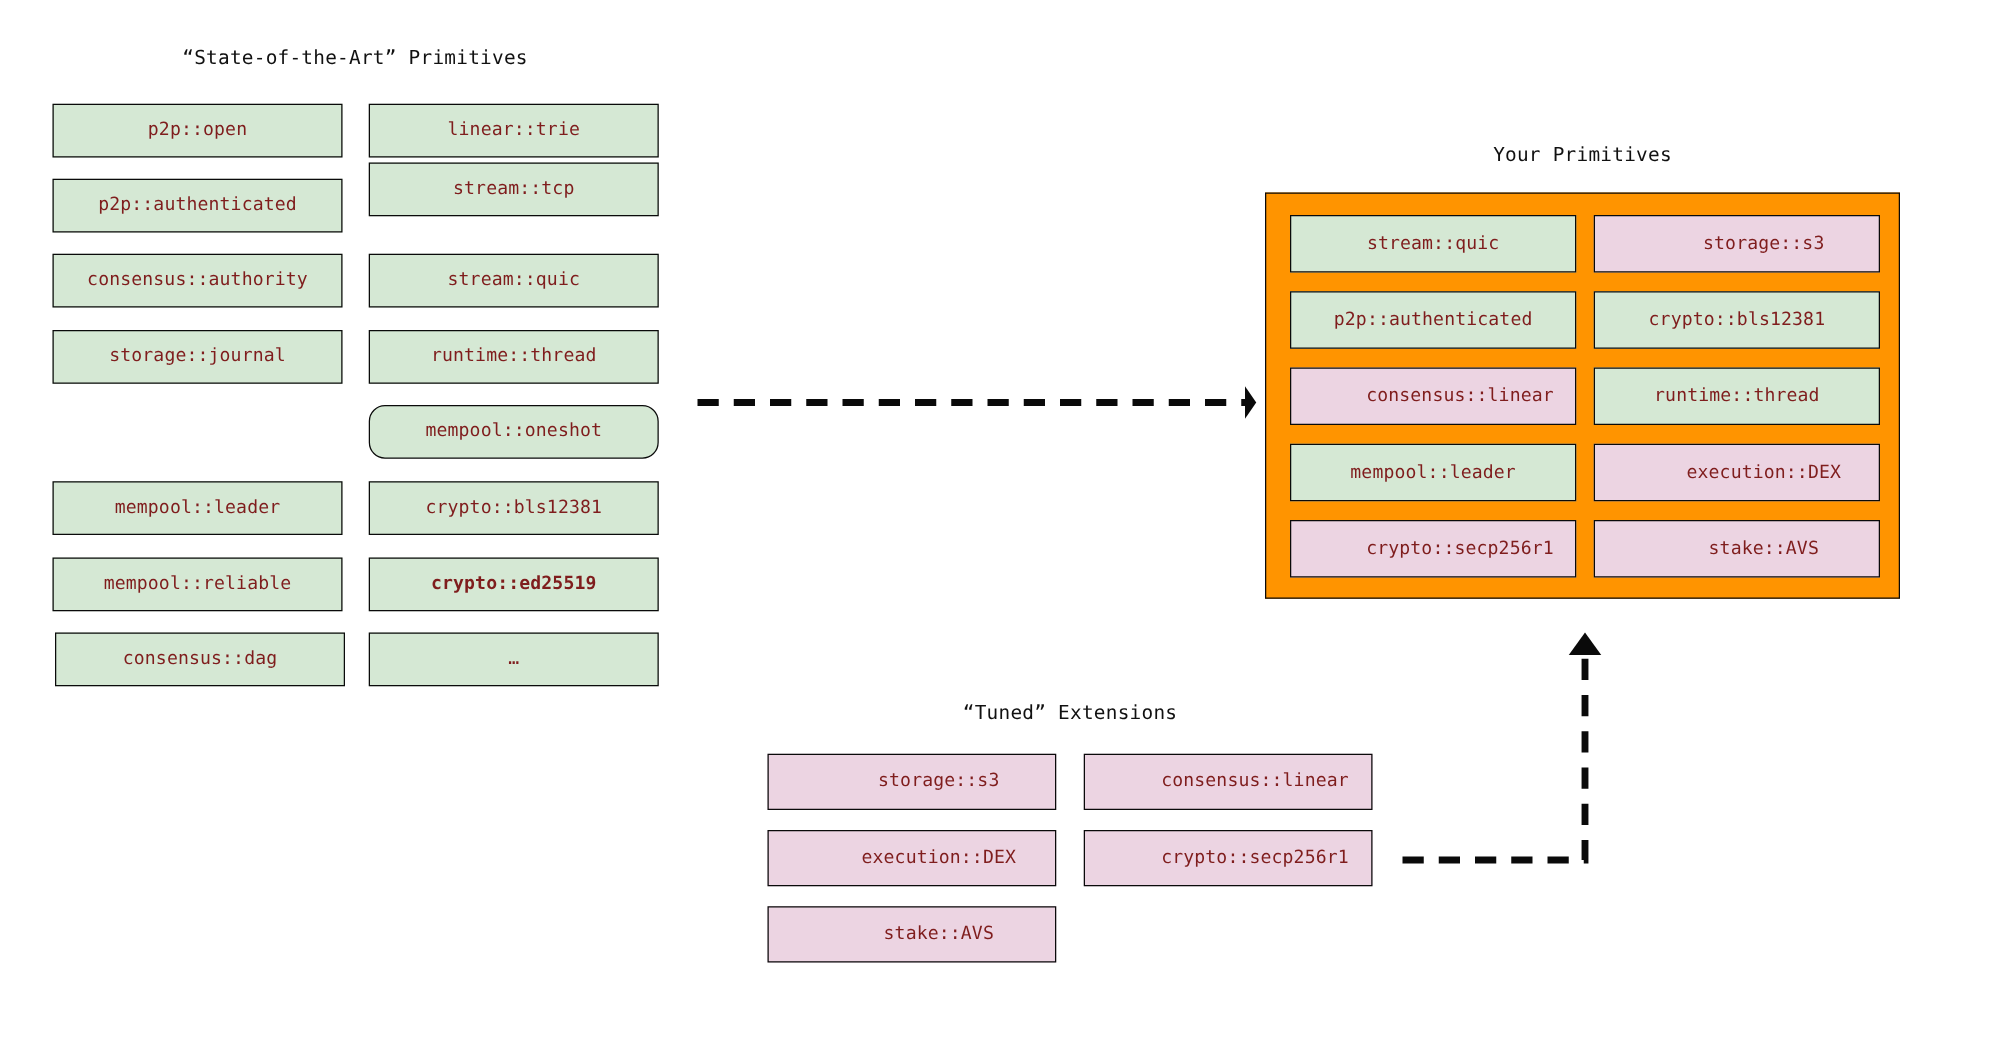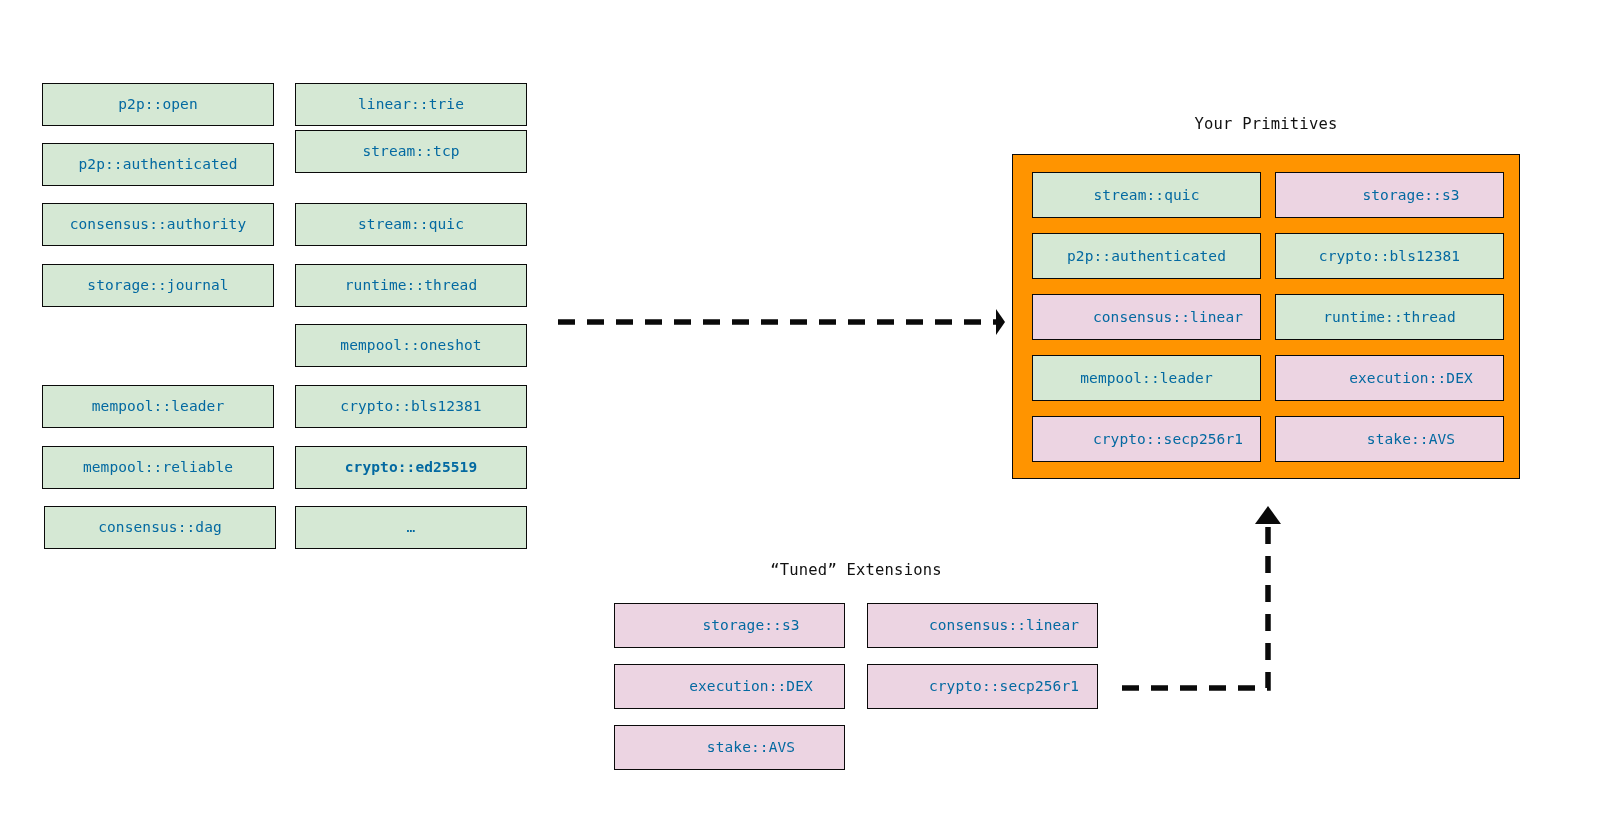--- a/index.html
+++ b/index.html
@@ -36,21 +36,21 @@
   .tile {
     position: absolute;
     box-sizing: border-box;
     border: 1.6px solid #0a0a0a;
     display: flex;
     align-items: center;
     justify-content: center;
     font-size: 14.5px;
     line-height: 1;
     letter-spacing: 0.1px;
-    color: #0369a1;
+    color: #7f1d1d;
     white-space: nowrap;
   }
   .tile.green { background: #d5e8d4; }
   .tile.pink  { background: #ecd4e2; padding-left: 43px; }
 
   
   .prim-tile { width: 232px; height: 43px; }
 
   
   .ext-tile { width: 231px; height: 45px; }
@@ -76,34 +76,35 @@
     height: 836px;
     overflow: visible;
     pointer-events: none;
   }
 </style>
 </head>
 <body>
 
 <div class="stage">
 
+  <div class="section-title" style="left:42px; top:36px; width:484px;">“State-of-the-Art” Primitives</div>
 
   <div class="tile prim-tile green" style="left:42px; top:83px;">p2p::open</div>
   <div class="tile prim-tile green" style="left:42px; top:143px;">p2p::authenticated</div>
   <div class="tile prim-tile green" style="left:42px; top:203px;">consensus::authority</div>
   <div class="tile prim-tile green" style="left:42px; top:264px;">storage::journal</div>
   <div class="tile prim-tile green" style="left:42px; top:385px;">mempool::leader</div>
   <div class="tile prim-tile green" style="left:42px; top:446px;">mempool::reliable</div>
   <div class="tile prim-tile green" style="left:44px; top:506px;">consensus::dag</div>
 
   <div class="tile prim-tile green" style="left:295px; top:83px;">linear::trie</div>
   <div class="tile prim-tile green" style="left:295px; top:130px;">stream::tcp</div>
   <div class="tile prim-tile green" style="left:295px; top:203px;">stream::quic</div>
   <div class="tile prim-tile green" style="left:295px; top:264px;">runtime::thread</div>
-  <div class="tile prim-tile green" style="left:295px; top:324px;">mempool::oneshot</div>
+  <div class="tile prim-tile green" style="left:295px; top:324px;border-radius:13px;">mempool::oneshot</div>
   <div class="tile prim-tile green" style="left:295px; top:385px;">crypto::bls12381</div>
   <div class="tile prim-tile green" style="left:295px; top:446px;font-weight:bold;">crypto::ed25519</div>
   <div class="tile prim-tile green" style="left:295px; top:506px;">…</div>
 
   <div class="section-title" style="left:614px; top:560px; width:484px;">“Tuned” Extensions</div>
 
   <div class="tile ext-tile pink" style="left:614px; top:603px;">storage::s3</div>
   <div class="tile ext-tile pink" style="left:614px; top:664px;">execution::DEX</div>
   <div class="tile ext-tile pink" style="left:614px; top:725px;">stake::AVS</div>
 

